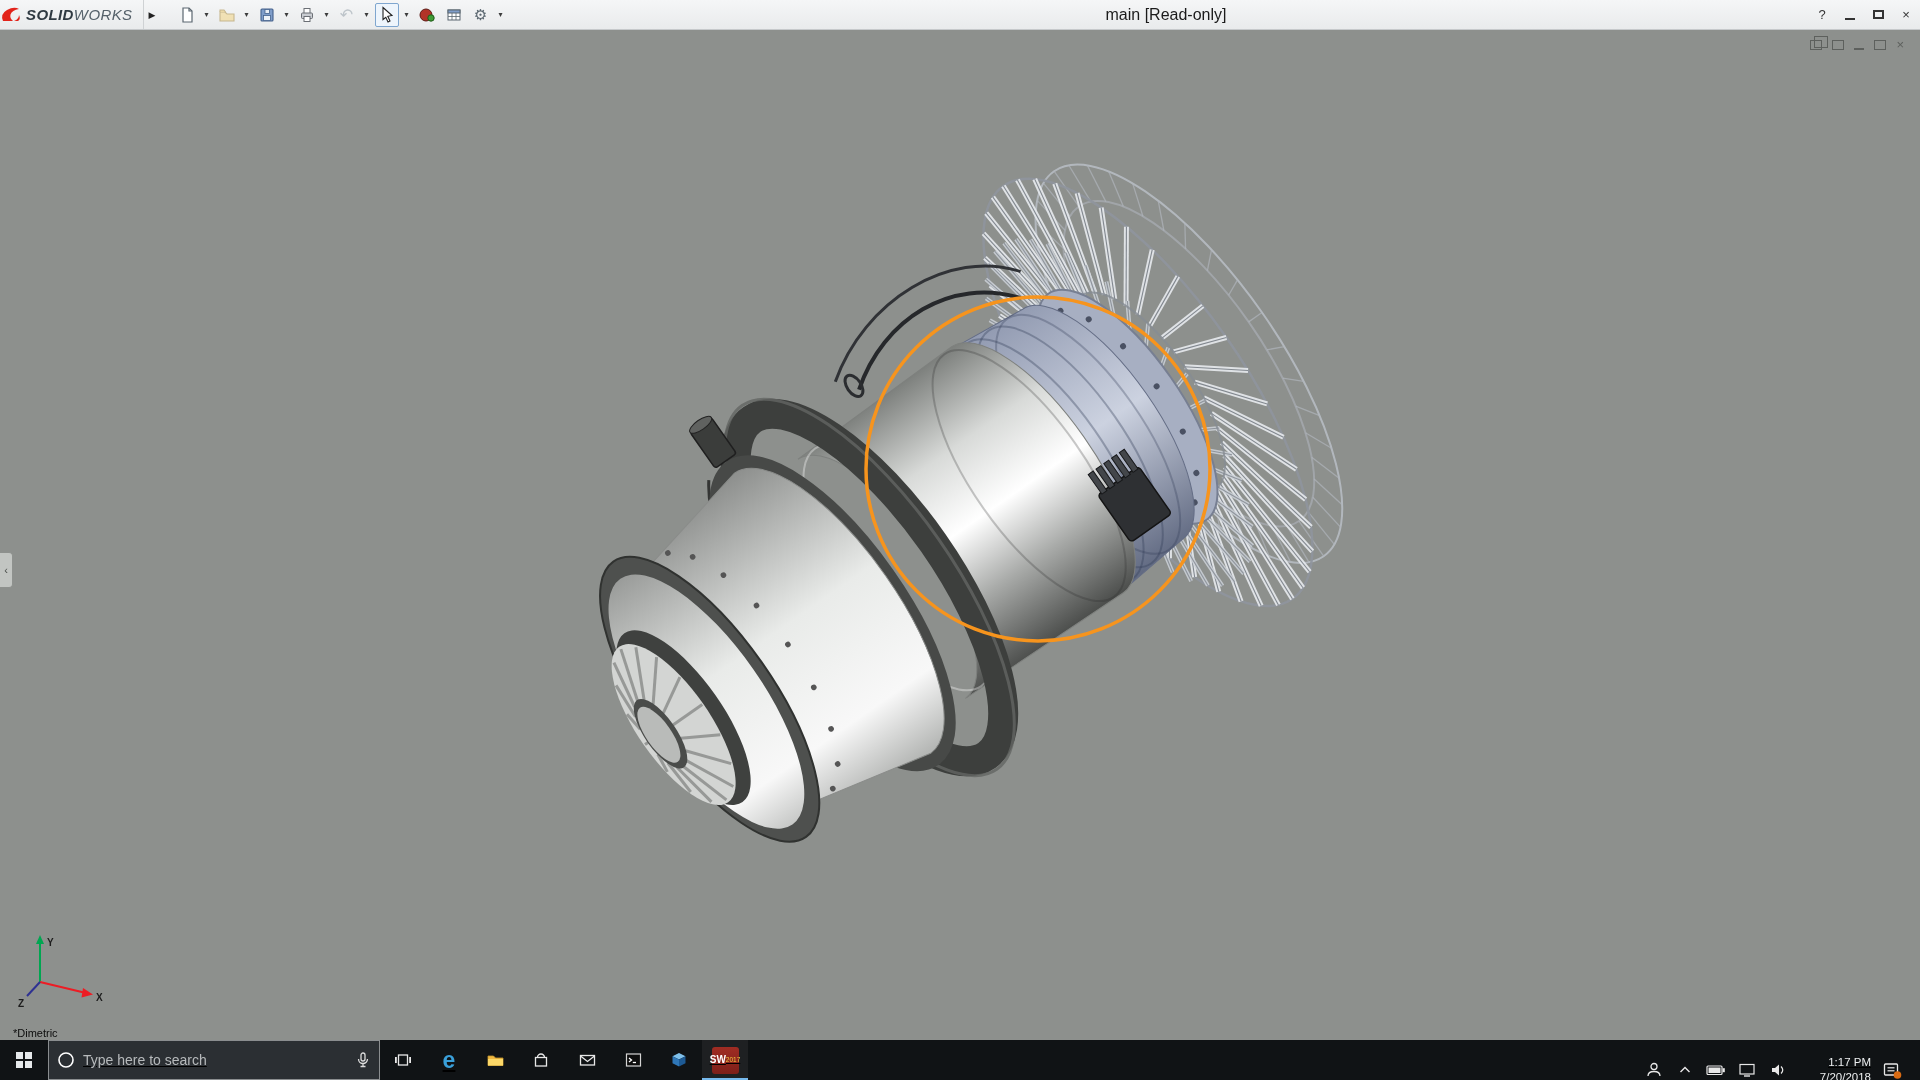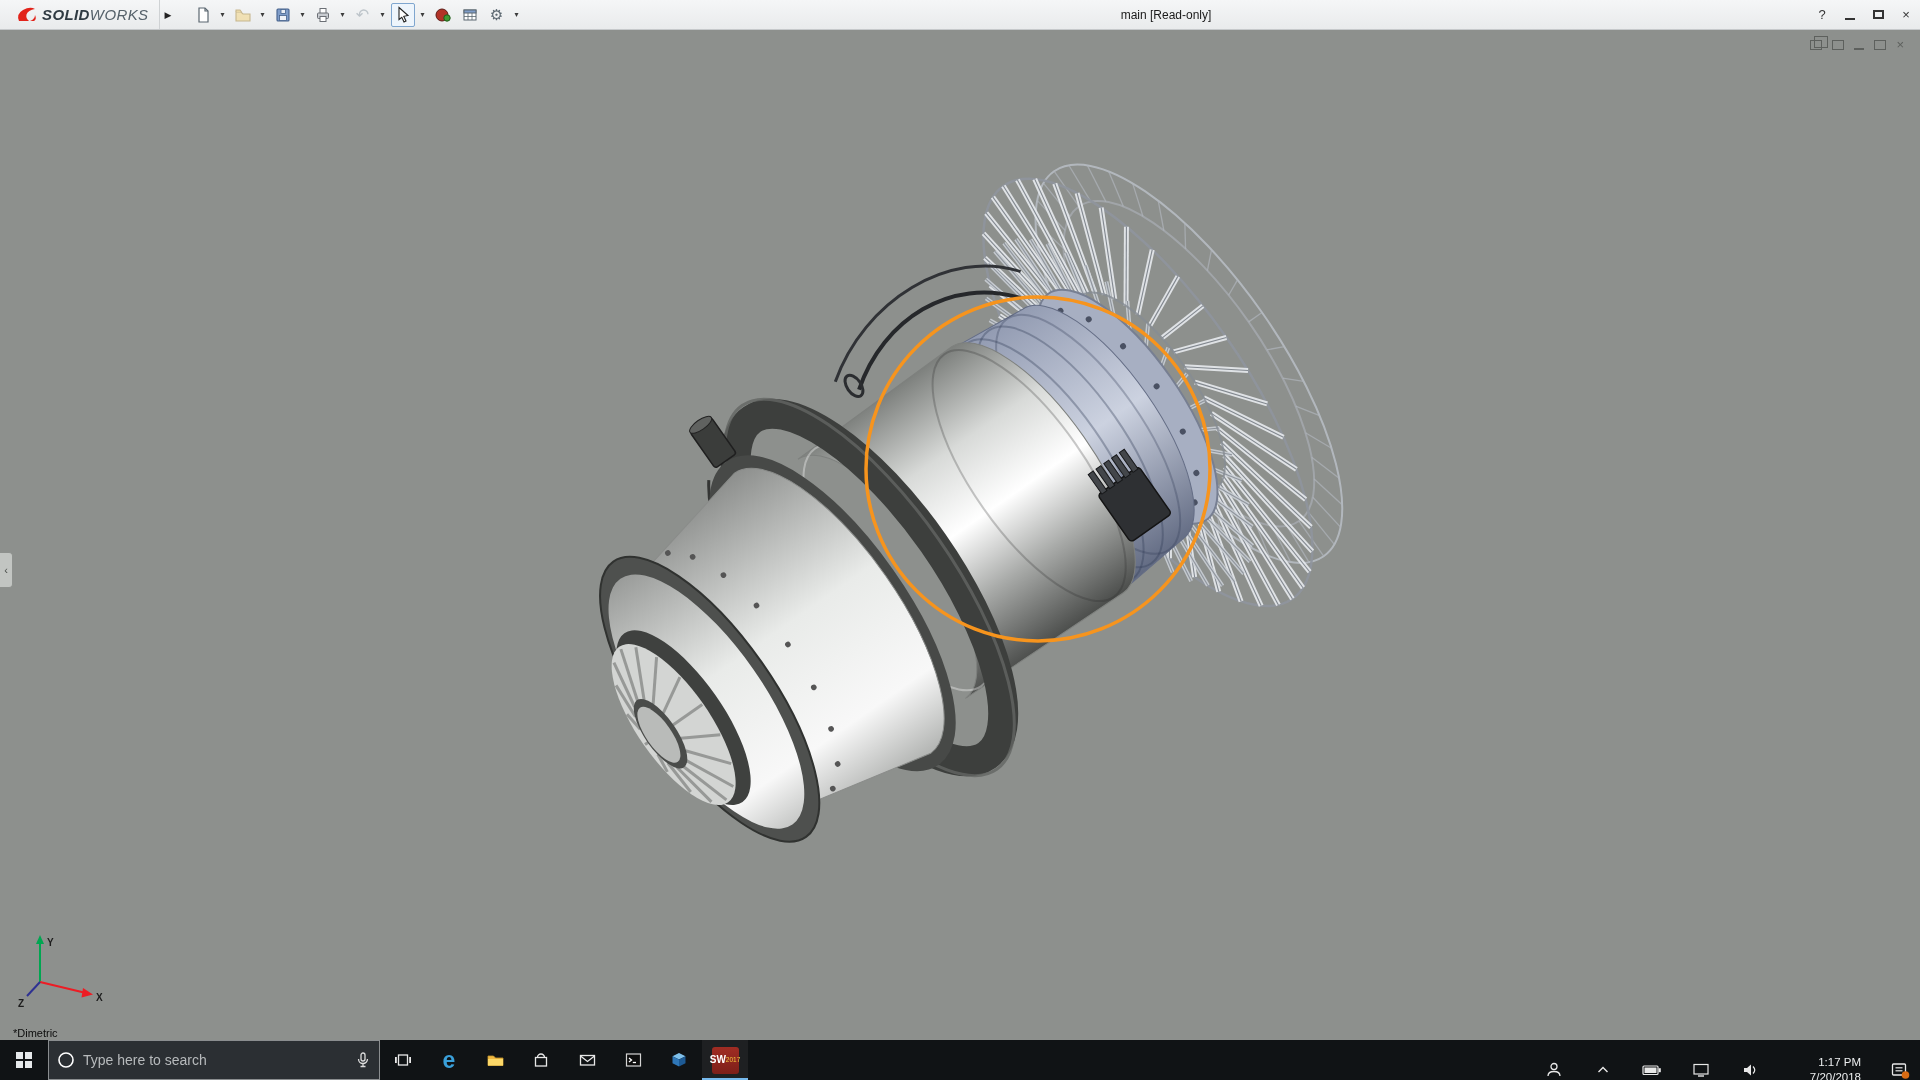--- a/index.html
+++ b/index.html
@@ -3,35 +3,35 @@
 <meta charset="utf-8">
 <style>
   * { margin:0; padding:0; box-sizing:border-box; }
   html,body { width:1920px; height:1080px; overflow:hidden; font-family:"Liberation Sans", sans-serif; background:#000; }
   .screen { position:relative; width:1920px; height:1080px; }
 
   
   .titlebar { position:absolute; top:0; left:0; width:1920px; height:30px;
     background:linear-gradient(#f5f6f7,#e9ebec); border-bottom:1px solid #c6c9cb;
     display:flex; align-items:center; }
-  .logo { display:flex; align-items:center; gap:4px; padding:0 10px 0 16px; height:100%; }
+  .logo { display:flex; align-items:center; gap:4px; padding:0 10px 0 0; height:100%; }
   .logo-text { font-size:15px; letter-spacing:.4px; color:#2f3a42; font-style:italic; }
   .logo-text b { font-weight:700; }
   .logo-text .lite { font-weight:400; color:#55616a; }
   .flyout { width:18px; height:100%; display:flex; align-items:center; justify-content:center;
     border-left:1px solid #cfd2d4; font-size:9px; color:#222; }
   .toolbar { display:flex; align-items:center; gap:3px; margin-left:14px; height:100%; }
   .tbtn { height:24px; min-width:24px; display:flex; align-items:center; justify-content:center; border-radius:2px; }
   .tbtn.disabled { opacity:.5; }
   .tbtn.active { background:#eef5fc; border:1px solid #7fa6cf; }
   .ddarrow { font-size:8px; color:#3c3c3c; width:10px; text-align:center; }
   .glyph-undo { font-size:16px; color:#8d99a3; line-height:1; }
   .glyph-gear { font-size:15px; color:#5b6770; line-height:1; }
   .doc-title { position:absolute; left:1166px; top:0; transform:translateX(-50%);
-    line-height:30px; font-size:12px; color:#1b1b1b; white-space:nowrap; }
+    line-height:30px; font-size:16px; color:#1b1b1b; white-space:nowrap; }
   .winctl { margin-left:auto; display:flex; align-items:center; height:100%; }
   .winbtn { width:28px; height:100%; display:flex; align-items:center; justify-content:center;
     color:#333; font-size:13px; }
   .ic-min { width:10px; height:2px; background:#333; margin-top:8px; }
   .ic-max { width:11px; height:9px; border:2px solid #333; }
 
   
   .viewport { position:absolute; top:30px; left:0; width:1920px; height:1010px; background:#8d908d; }
   .viewport svg.canvas { position:absolute; inset:0; display:block; }
   .doc-controls { position:absolute; top:8px; right:16px; display:flex; gap:10px; align-items:center; color:#5d605d; }
@@ -41,35 +41,35 @@
   .dc-x { font-size:13px; line-height:1; }
   .panel-tab { position:absolute; left:0; top:522px; width:13px; height:36px; background:#c2c5c2;
     border:1px solid #8e918e; border-left:none; border-radius:0 4px 4px 0;
     display:flex; align-items:center; justify-content:center; font-size:11px; color:#4c4f4c; }
   .view-label { position:absolute; left:13px; bottom:1px; font-size:11px; color:#0c0c0c; }
   .triad { position:absolute; left:16px; bottom:30px; }
   .triad text { font-size:10px; fill:#1d1d1d; font-weight:bold; }
 
   
   .taskbar { position:absolute; bottom:0; left:0; width:1920px; height:40px; background:#101315;
-    display:flex; align-items:stretch; }
+    display:flex; align-items:stretch;text-decoration:underline; }
   .tb-start { width:48px; display:flex; align-items:center; justify-content:center; }
   .winflag { display:grid; grid-template-columns:7px 7px; grid-template-rows:7px 7px; gap:1.5px; }
   .winflag span { background:#e6e9eb; }
   .tb-search { width:332px; background:#2b2f33; border:1px solid #8a8d8f; display:flex; align-items:center; padding:0 8px; gap:8px; }
   .tb-search input { flex:1; background:transparent; border:none; outline:none; color:#d6d8da; font-size:14px; font-family:"Liberation Sans",sans-serif; }
   .tb-search input::placeholder { color:#b7babc; }
   .tb-cell { width:46px; display:flex; align-items:center; justify-content:center; position:relative; }
   .tb-cell.running { background:rgba(255,255,255,.06); box-shadow:inset 0 -2px 0 #76b9ed; }
   .edge-e { font-size:23px; font-weight:bold; color:#3aa0da; line-height:1; }
   .sw-ic { width:27px; height:27px; border-radius:3px; background:linear-gradient(#a02c23,#7d1f19);
     display:flex; flex-direction:row; align-items:center; justify-content:center; line-height:1; }
   .sw-ic .sw1 { color:#fff; font-size:10px; font-weight:bold; }
   .sw-ic .sw2 { color:#f3c73f; font-size:6.5px; margin-top:1px; }
-  .tray { margin-left:auto; display:flex; align-items:center; gap:25px; padding-right:8px;margin-top:20px; }
+  .tray { margin-left:auto; display:flex; align-items:center; gap:7px; padding-right:16px;margin-top:20px; }
   .tray-ic { width:24px; height:40px; display:flex; align-items:center; justify-content:center; }
   .clock { width:76px; text-align:right; color:#eceeef; font-size:11.5px; line-height:1.3; padding-right:2px; }
 </style>
 </head>
 <body>
 
 <div class="screen">
 
   <div class="titlebar">
     <div class="logo">

